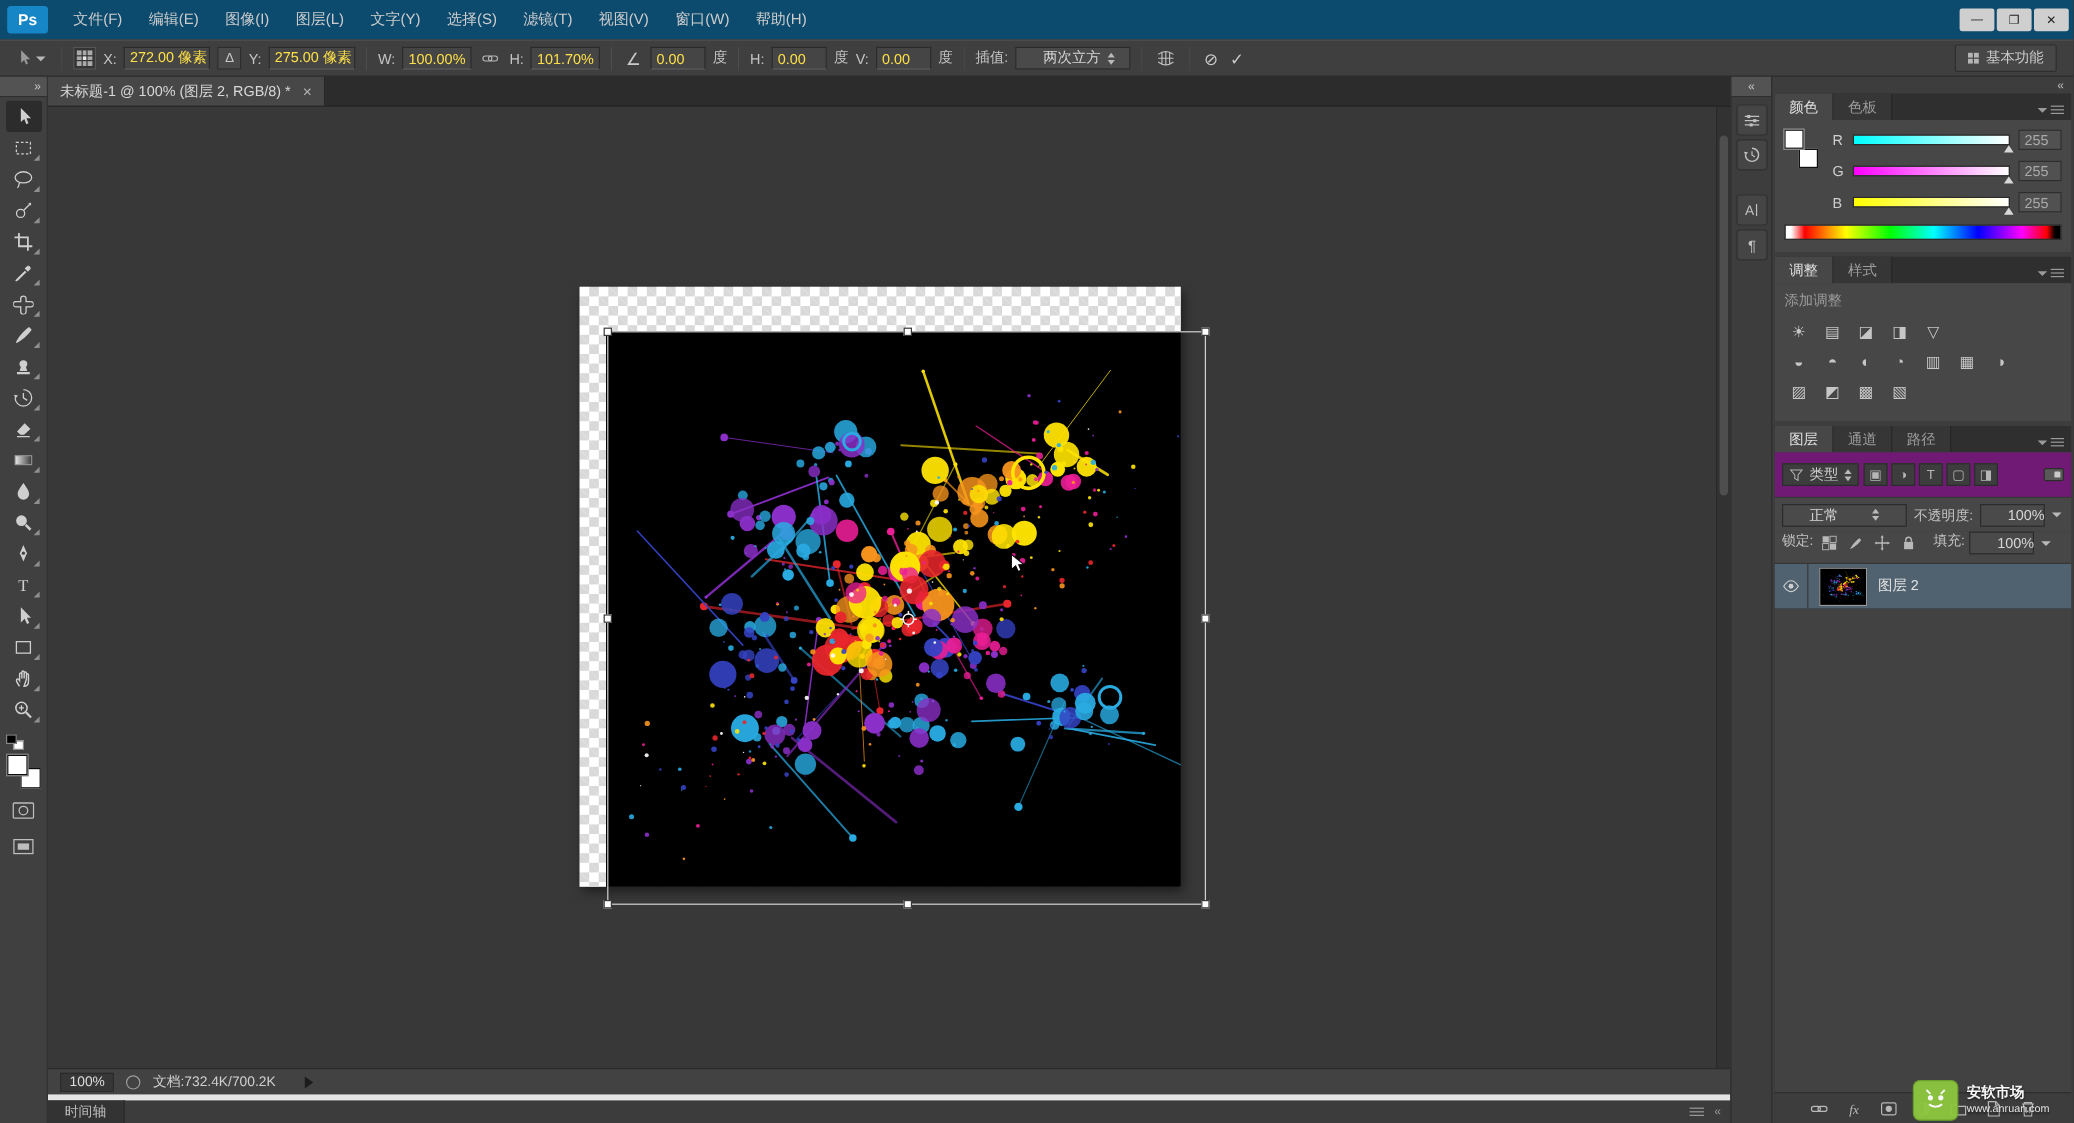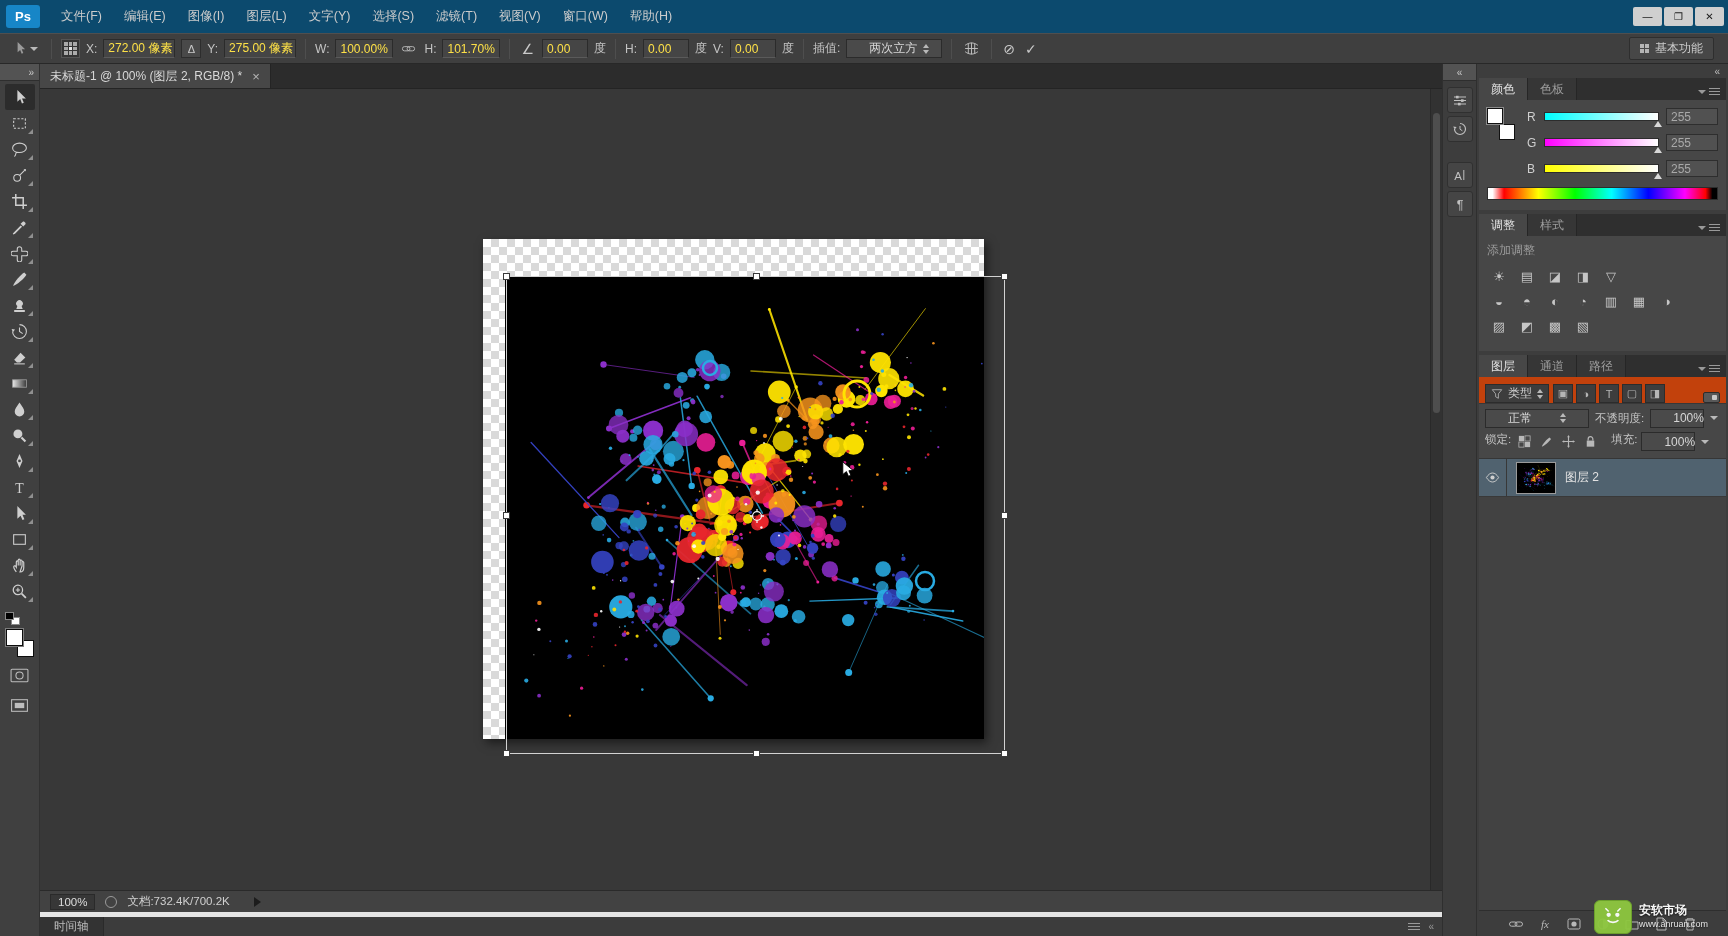--- a/index.html
+++ b/index.html
@@ -109,33 +109,33 @@
 .f2{position:absolute;left:0;top:0;width:16px;height:16px;background:#fff;border:1px solid #111;box-shadow:0 0 0 1px #8a8a8a;z-index:2;}
 .b2{position:absolute;right:2px;bottom:0;width:16px;height:16px;background:#fff;border:1px solid #111;}
 .chans{flex:1;display:flex;flex-direction:column;gap:9px;}
 .chan{display:flex;align-items:center;gap:7px;}
 .chan-label{width:10px;color:#cfcfcf;}
 .track{flex:1;height:9px;border:1px solid #2c2c2c;position:relative;}
 .track-r{background:linear-gradient(to right,#00ffff,#ffffff);}
 .track-g{background:linear-gradient(to right,#ff00ff,#ffffff);}
 .track-b{background:linear-gradient(to right,#ffff00,#ffffff);}
 .marker{position:absolute;right:-4px;bottom:-7px;width:0;height:0;border-left:4px solid transparent;border-right:4px solid transparent;border-bottom:6px solid #d8d8d8;}
-.chan-val{width:52px;height:17px;background:#515151;border:1px solid #2e2e2e;color:#a9a9a9;display:flex;align-items:center;padding:0 4px;}
+.chan-val{width:36px;height:17px;background:#515151;border:1px solid #2e2e2e;color:#a9a9a9;display:flex;align-items:center;padding:0 4px;}
 .spectrum{height:13px;margin-top:10px;border:1px solid #2c2c2c;background:linear-gradient(to right,#ffffff 0%,#ffffff 2%,#ff0000 7%,#ffff00 22%,#00ff00 38%,#00ffff 54%,#0000ff 70%,#ff00ff 86%,#ff0000 95%,#000000 98%,#000000 100%);}
 
 
 .adj-body{padding:6px 8px 10px;}
 .adj-hint{color:#9b9b9b;margin-bottom:7px;}
 .adj-row{display:flex;gap:4px;margin-bottom:5px;}
 .adj-icon{width:24px;height:20px;display:flex;align-items:center;justify-content:center;color:#c6c6c6;font-size:13px;border-radius:2px;}
 
 
 #layers-panel{flex:1;min-height:0;margin-bottom:0;}
 .layers-body{flex:1;display:flex;flex-direction:column;min-height:0;background:#424242;}
-.filter-row{height:27px;display:flex;align-items:flex-end;gap:4px;padding:0 6px;background:#c2410c;border-bottom:1px solid #383838;}
+.filter-row{height:38px;display:flex;align-items:center;gap:4px;padding:0 6px;background:#701a75;border-bottom:1px solid #383838;}
 .kind-combo{display:flex;align-items:center;gap:5px;background:#3d3d3d;border:1px solid #2c2c2c;height:19px;padding:0 5px;color:#cfcfcf;}
 .ficon{width:20px;height:19px;background:#3d3d3d;border:1px solid #2c2c2c;display:flex;align-items:center;justify-content:center;font-size:11px;color:#b5b5b5;}
 .f-toggle{margin-left:auto;width:17px;height:11px;border:1px solid #2c2c2c;background:#585858;border-radius:2px;position:relative;}
 .f-toggle::after{content:"";position:absolute;right:2px;top:2px;width:5px;height:5px;background:#c9c9c9;border-radius:1px;}
 .blend-row{height:28px;display:flex;align-items:center;gap:6px;padding:0 6px;background:#474747;}
 .blend-combo{width:104px;}
 .small-label{font-size:11.5px;color:#c3c3c3;white-space:nowrap;}
 .val-combo{width:54px;}
 .lock-row{height:27px;display:flex;align-items:flex-start;gap:4px;padding:0 6px;background:#474747;border-bottom:1px solid #363636;}
 .lock-icon{width:18px;height:18px;display:flex;align-items:center;justify-content:center;}

